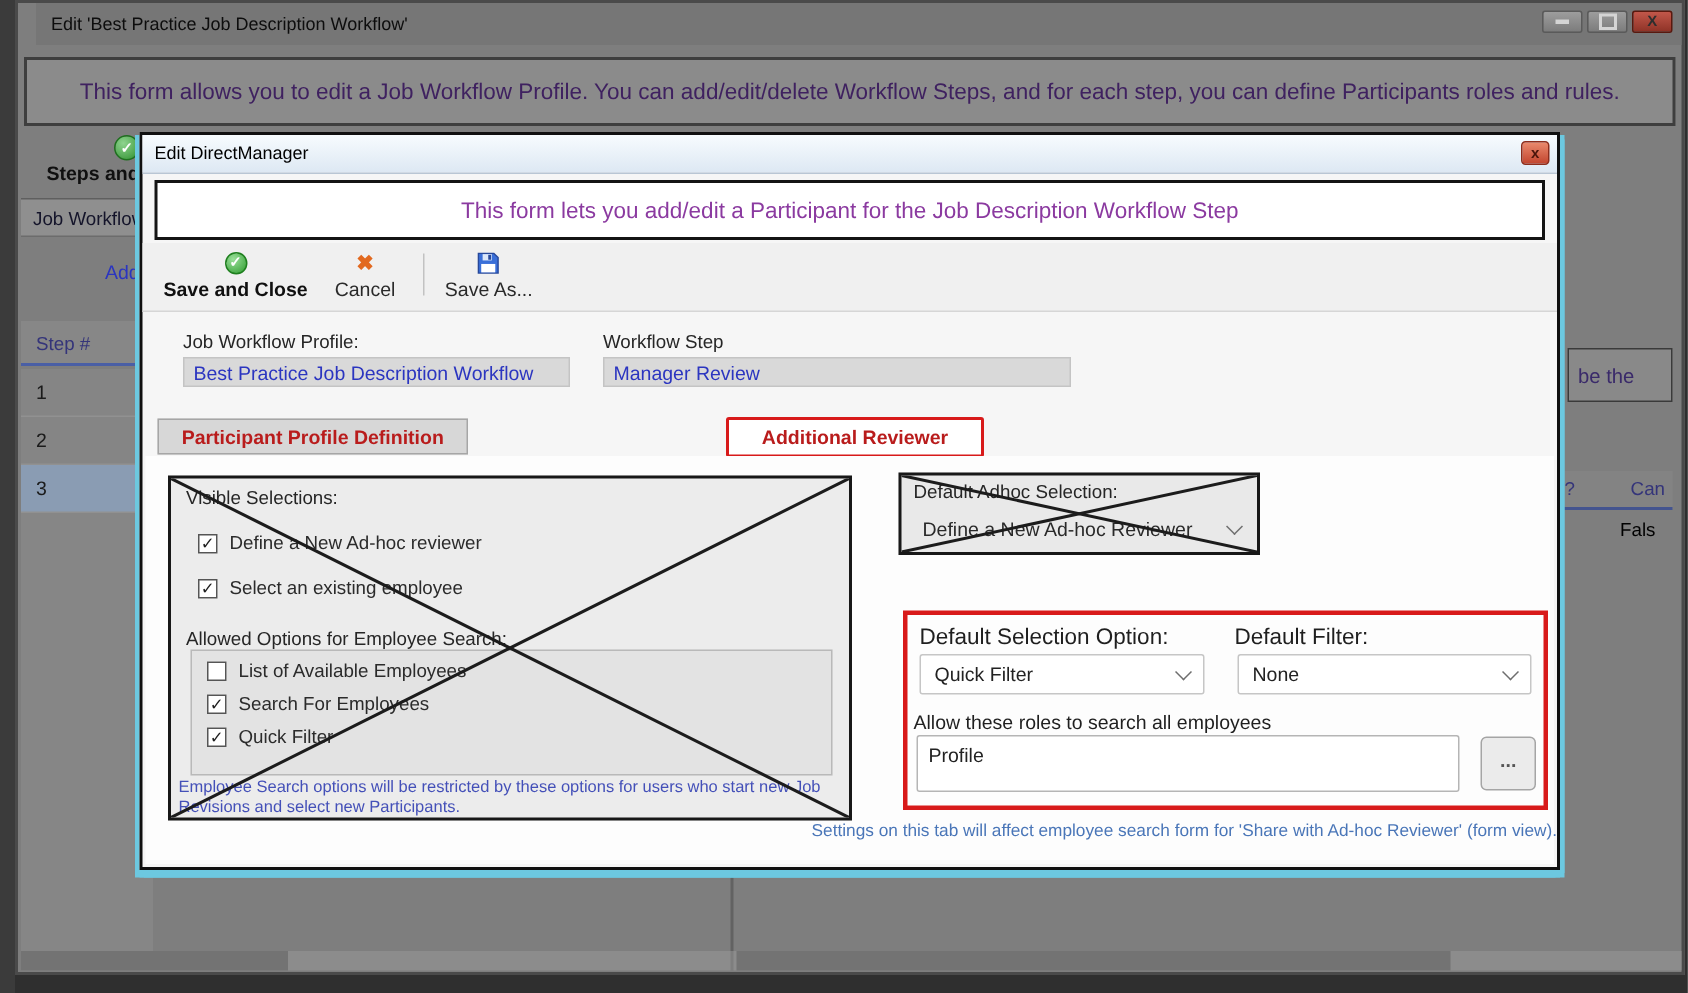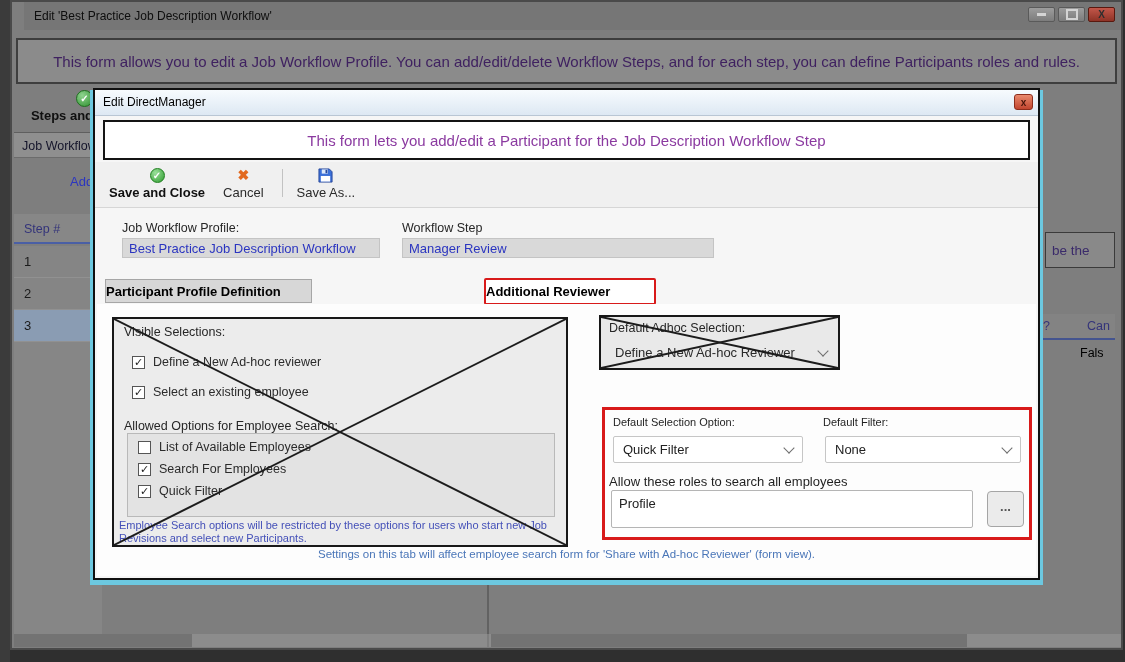--- a/index.html
+++ b/index.html
@@ -77,22 +77,22 @@
             display:flex;align-items:center;justify-content:center;box-sizing:border-box;}
   .tb-x{color:#e2691f;font-size:14px;font-weight:bold;line-height:15px;}
   .tb-label{font-size:13px;color:#2a2a2a;margin-top:2px;}
   .tb-label-bold{font-weight:bold;color:#101010;}
   .tb-sep{width:1px;height:28px;background:#c2c2c2;margin:2px 14px 0 0;}
 
   .fld-label{font-size:12.5px;color:#262626;}
   .ro-input{background:#d9d9d9;border:1px solid #c4c4c4;height:20px;line-height:19px;
             padding-left:6px;color:#2b35c0;font-size:13px;box-sizing:border-box;}
 
-  .tab{height:24px;line-height:23px;font-weight:bold;font-size:13px;color:#000000;
-       background:#d7d7d7;border:1px solid #a6a6a6;box-sizing:border-box;top:189px;}
+  .tab{height:24px;line-height:23px;font-weight:bold;font-size:13px;color:#b91c1c;
+       text-align:center;background:#d7d7d7;border:1px solid #a6a6a6;box-sizing:border-box;top:189px;}
   .tab1{left:10px;width:207px;} .tab2{left:221px;width:164px;}
   .tab3{left:389px;width:172px;top:188px;height:27px;line-height:24px;background:#ffffff;
         border:2px solid #d81a1a;border-radius:2px;}
   .tab-content{top:214px;left:2px;right:2px;bottom:2px;background:#fdfdfd;}
 
   .vis-panel{top:227px;left:17px;width:456px;height:230px;background:#ececec;
              border:2px solid #181818;box-sizing:border-box;}
   .vs-title{top:6px;left:10px;font-size:12.5px;color:#262626;}
   .opt-row{display:flex;align-items:center;}
   .cb{width:13px;height:13px;background:#fff;border:1px solid #555;margin-right:8px;
@@ -110,35 +110,35 @@
                border:2px solid #181818;box-sizing:border-box;}
   .ad-label{top:4px;left:8px;font-size:12.5px;color:#262626;}
   .ad-value{top:28px;left:14px;width:212px;display:flex;justify-content:space-between;
             align-items:center;font-size:13px;color:#2a2a2a;}
 
   .x-overlay{position:absolute;left:0;top:0;width:100%;height:100%;pointer-events:none;}
   .x-overlay line{stroke:#1c1c1c;stroke-width:2;}
 
   .opts-box{top:317px;left:507px;width:430px;height:133px;border:3px solid #d81a1a;
             background:#fdfdfd;box-sizing:border-box;}
-  .ob-label{font-size:11px;color:#1f1f1f;}
+  .ob-label{font-size:15px;color:#1f1f1f;}
   .ob-sel-label{top:6px;left:8px;} .ob-filter-label{top:6px;left:218px;}
   .dd{display:flex;justify-content:space-between;align-items:center;background:#fff;
       border:1px solid #c6c6c6;border-radius:2px;padding:0 9px;font-size:13px;color:#222;
       height:27px;box-sizing:border-box;}
   .ob-dd1{top:26px;left:8px;width:190px;} .ob-dd2{top:26px;left:220px;width:196px;}
   .chev{width:7px;height:7px;border-right:1.6px solid #6e6e6e;border-bottom:1.6px solid #6e6e6e;
         transform:rotate(45deg);margin-top:-4px;flex:0 0 auto;}
   .ob-roles-label{top:64px;left:4px;font-size:13px;color:#1f1f1f;}
   .ob-input{top:80px;left:6px;width:362px;height:38px;background:#fff;border:1px solid #b5b5b5;
             border-radius:2px;font-size:13px;color:#222;padding:5px 0 0 7px;box-sizing:border-box;}
   .ob-more{top:81px;left:382px;width:37px;height:36px;background:#ebebeb;border:1px solid #a5a5a5;
            border-radius:4px;color:#555;font-size:13px;font-weight:bold;text-align:center;
            line-height:30px;box-sizing:border-box;}
-  .dlg-footer{top:458px;left:0;right:0;text-align:center;font-size:11.5px;color:#4a76b8;}
+  .dlg-footer{top:458px;left:0;right:0;text-align:right;font-size:11.5px;color:#4a76b8;}
 </style>
 </head>
 <body>
 
 <div id="app">
   <div class="abs left-strip"></div>
 
   <div class="abs win">
     <div class="abs win-titlebar">
       <span class="abs win-title">Edit 'Best Practice Job Description Workflow'</span>

